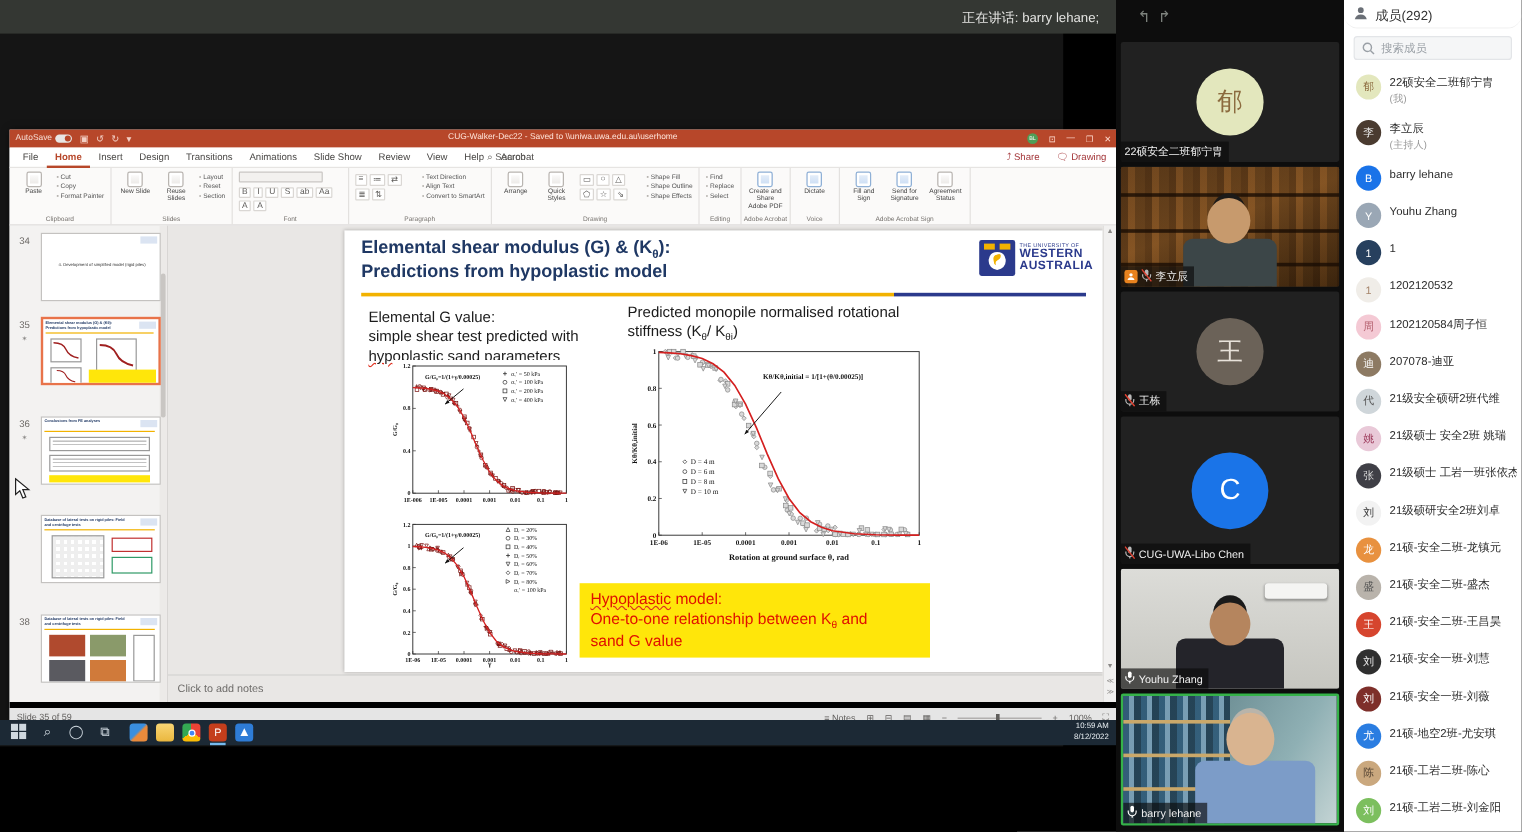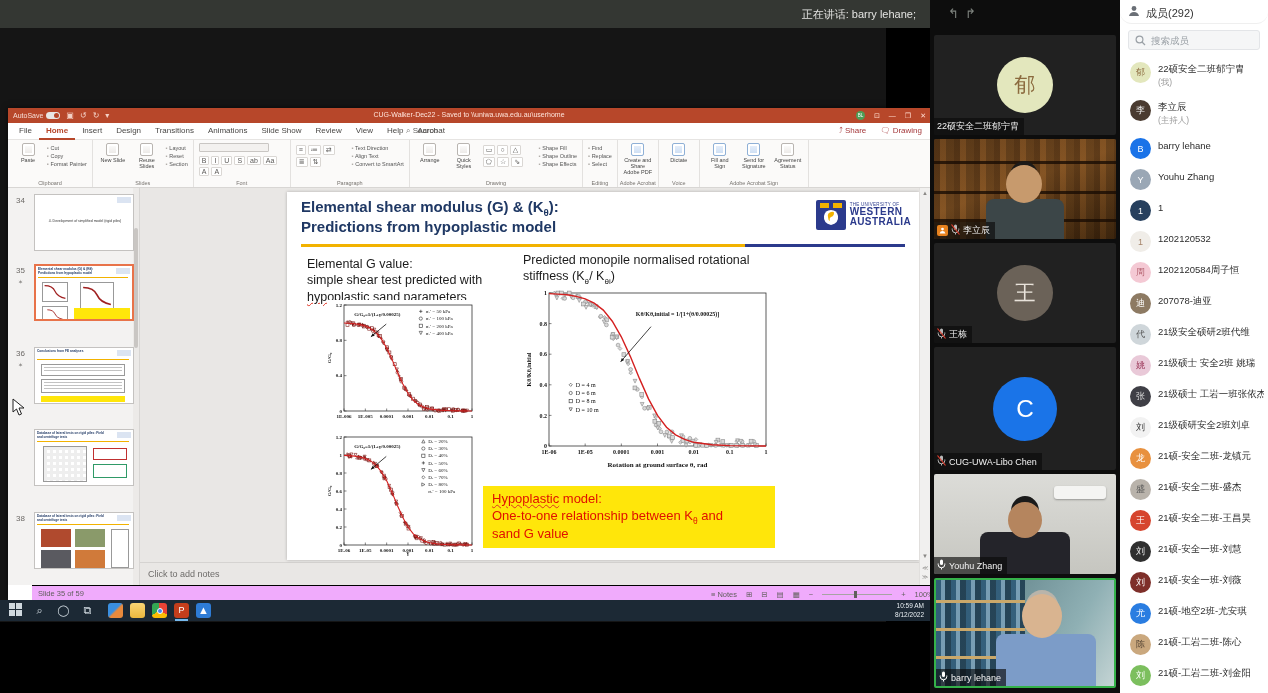--- a/index.html
+++ b/index.html
@@ -61,21 +61,21 @@
 
   #canvas { position:relative; flex:1; background:#e9e7e5; }
   #slide { position:absolute; left:147px; top:4px; width:632px; height:368px; background:#fff; box-shadow:0 0 3px rgba(0,0,0,.25); }
   #canvas-scroll { position:absolute; right:0; top:0; bottom:0; width:11px; background:#f1f0ef; border-left:1px solid #e1dfdd; font-size:6px; color:#8a8886; text-align:center; }
   #canvas-scroll .up { position:absolute; top:2px; left:2px; }
   #canvas-scroll .dn { position:absolute; bottom:26px; left:2px; }
   #canvas-scroll .pg { position:absolute; bottom:4px; left:2px; line-height:1.4; }
   #notes-pane { position:absolute; left:0; right:11px; top:374px; height:23px; border-top:1px solid #d5d3d1; }
   #notes-text { position:absolute; left:8px; top:6px; font-size:9px; color:#6e6c6a; }
 
-  #ppt-statusbar { position:absolute; left:0; bottom:0; width:100%; height:15px; background:#f0abfc; border-top:1px solid #000000; font-size:7.5px; color:#605e5c;margin-left:24px; }
+  #ppt-statusbar { position:absolute; left:0; bottom:0; width:100%; height:15px; background:#e5e5e5; border-top:5px solid #000000; font-size:7.5px; color:#605e5c; }
   #sb-slide { position:absolute; left:6px; top:3px; }
   #sb-right { position:absolute; right:6px; top:3px; display:flex; gap:9px; align-items:center; }
   #sb-slider { width:70px; height:1px; background:#a6a4a2; position:relative; }
   #sb-slider::after { content:""; position:absolute; left:32px; top:-3px; width:3px; height:7px; background:#605e5c; }
 
   
   .s-title { position:absolute; left:14px; top:6px; font-size:15px; line-height:1.15; font-weight:bold; color:#1f3864; }
   sub { font-size:65%; }
   .s-logo { position:absolute; right:8px; top:8px; display:flex; gap:4px; align-items:center; }
   .s-logo-box { width:30px; height:30px; background:#2b3a8c; border-radius:2px; position:relative; }

